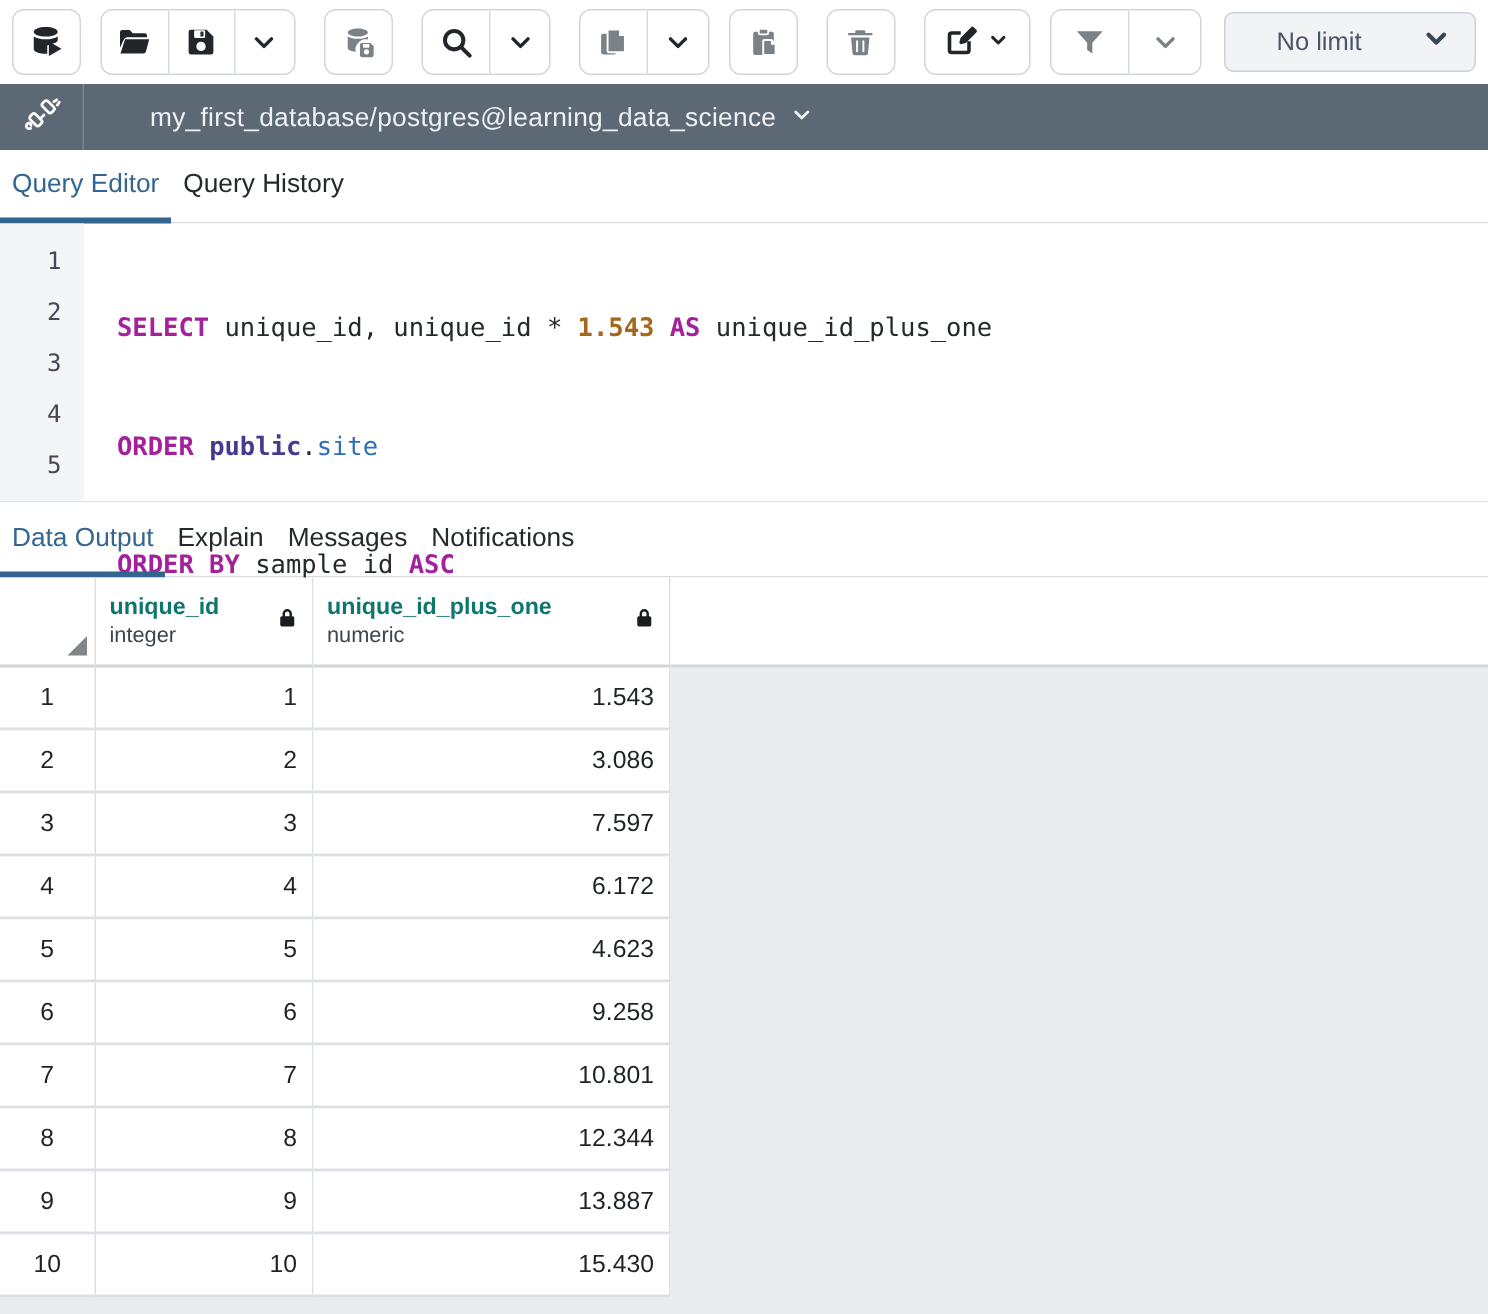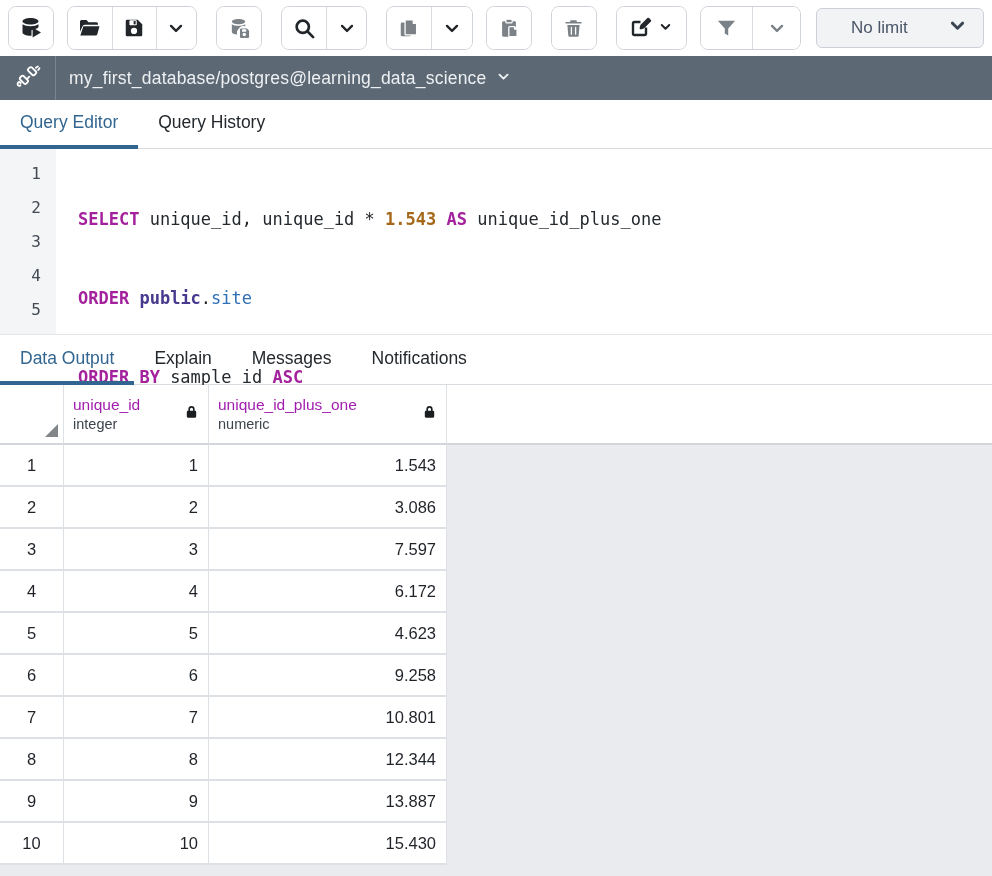--- a/index.html
+++ b/index.html
@@ -24,31 +24,31 @@
   .tbtn.disabled{color:var(--c-icon_disabled);}
   .tbtn svg{display:block;}
   .combo{width:76px;height:42px;display:flex;align-items:center;justify-content:center;
     gap:5px;background:#fff;border:none;color:var(--c-icon);cursor:pointer;}
   .limit-select{margin-left:2px;height:40px;min-width:168px;display:flex;align-items:center;
     justify-content:space-between;padding:0 16px 0 34px;background:#f1f3f5;
     border:1px solid #ccd1d9;border-radius:6px;color:#4a5568;font-size:17px;cursor:pointer;}
   .limit-select svg{color:#3b4554;}
 
   
-  .connbar{height:44px;background:var(--c-connection_bar);display:flex;align-items:center;color:#eef1f4;}
+  .connbar{height:44px;background:var(--c-connection_bar);display:flex;align-items:center;color:#eef1f4;gap:31px;}
   .conn-icon{width:56px;height:44px;display:flex;align-items:center;justify-content:center;
     border-right:1px solid #7b858f;}
   .conn-label{margin-left:13px;font-size:17.5px;letter-spacing:.2px;display:flex;
     align-items:center;gap:10px;cursor:pointer;}
 
   
   .tabbar{display:flex;background:#fff;border-bottom:1px solid #d9dde1;}
   .tabbar.tb1{height:49px;}
   .tabbar.tb2{height:50px;}
-  .tab{display:flex;align-items:center;padding:0 20px;font-size:17.5px;color:#24292e;
+  .tab{display:flex;align-items:center;padding:0 8px;font-size:17.5px;color:#24292e;
     cursor:pointer;border-bottom:4px solid transparent;margin-bottom:-1px;}
   .tab.active{color:var(--c-accent);border-bottom-color:var(--c-accent);}
 
   
   .editor{height:186px;display:flex;background:#fff;border-bottom:1px solid #e2e5e9;
     font-family:"DejaVu Sans Mono",monospace;font-size:17px;}
   .gutter{width:56px;background:#f4f5f7;padding-top:8px;text-align:right;}
   .gutter .ln{height:34px;line-height:34px;padding-right:15px;color:#434a54;font-size:16px;}
   .code{flex:1;padding:8px 0 0 22px;cursor:text;}
   .code .line{height:34px;line-height:34px;white-space:pre;margin-top:45px;}
@@ -57,21 +57,21 @@
   .tok-sc{color:var(--c-schema);font-weight:bold;}
   .tok-tb{color:var(--c-table_ref);}
   .tok-pl{color:#24292e;}
 
   
   .grid{height:491px;background:var(--c-panel_gray);display:grid;
     grid-template-columns:64px 145px 238px 1fr;grid-template-rows:60px repeat(10,42px);}
   .hc{background:#fff;border-bottom:2px solid #d2d6da;border-right:1px solid var(--c-grid_line);
     display:flex;align-items:center;padding:0 9px;position:relative;cursor:pointer;}
   .hc .colmeta{flex:1;min-width:0;}
-  .hc .colname{font-weight:normal;font-size:15.5px;color:#a21caf;line-height:20px;}
+  .hc .colname{font-weight:bold;font-size:15.5px;color:#0f766e;line-height:20px;}
   .hc .coltype{font-size:14.5px;color:#3d444c;line-height:18px;}
   .hc .lock{color:#1b1e21;margin-left:4px;flex:none;}
   .hc.filler{border-right:none;cursor:default;}
   .tri{position:absolute;right:5px;bottom:6px;width:0;height:0;
     border-bottom:13px solid #828689;border-left:13px solid transparent;}
   .c{background:#fff;border-bottom:2px solid var(--c-grid_line);
     border-right:1px solid var(--c-grid_line);display:flex;align-items:center;
     font-size:16.5px;color:#1f2328;cursor:pointer;}
   .c.center{justify-content:center;}
   .c.right{justify-content:flex-end;padding-right:10px;}

